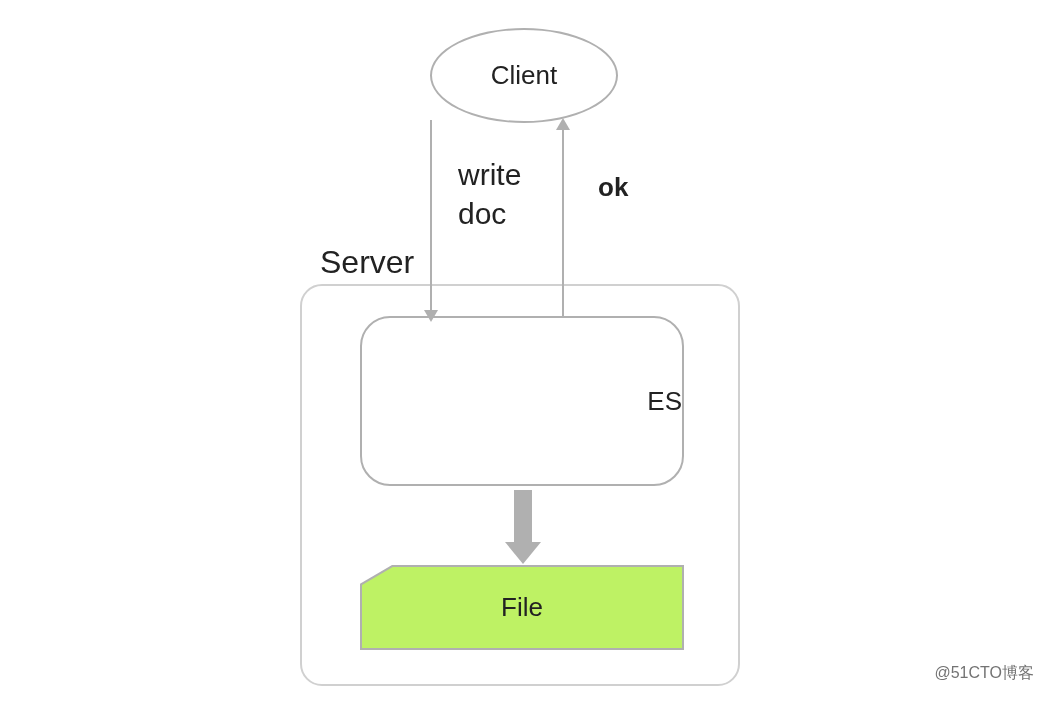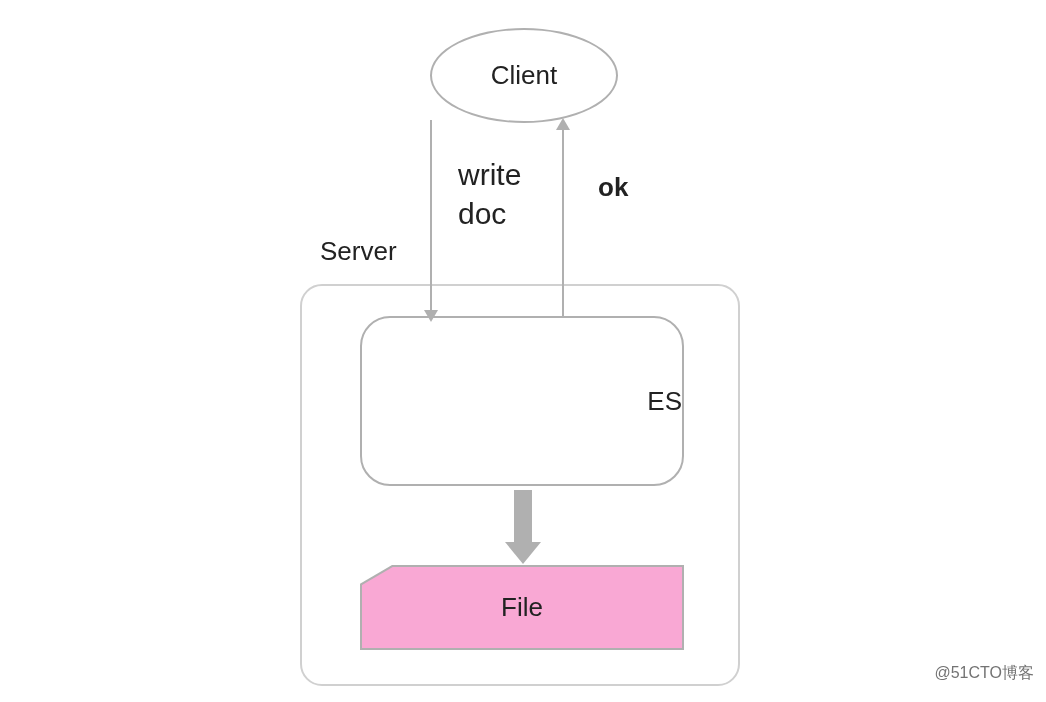--- a/index.html
+++ b/index.html
@@ -43,22 +43,22 @@
       position: absolute;
       left: 598px;
       top: 172px;
       font-size: 26px;
       color: #222;
       font-weight: bold;
     }
     .server-label {
       position: absolute;
       left: 320px;
-      top: 236px;
-      font-size: 26px;
+      top: 244px;
+      font-size: 32px;
       color: #222;
     }
     .server-box {
       position: absolute;
       left: 300px;
       top: 284px;
       width: 440px;
       height: 402px;
       border: 2px solid #d0d0d0;
       border-radius: 22px;
@@ -81,21 +81,21 @@
       font-size: 26px;
       color: #222;
     }
     .file-box {
       position: absolute;
       left: 360px;
       top: 565px;
       width: 324px;
       height: 85px;
       border: 2px solid #b0b0b0;
-      background: #f9a8d4;
+      background: #bef264;
       display: flex;
       align-items: center;
       justify-content: center;
     }
     .file-label {
       font-size: 26px;
       color: #222;
     }
     .arrow-write {
       position: absolute;

